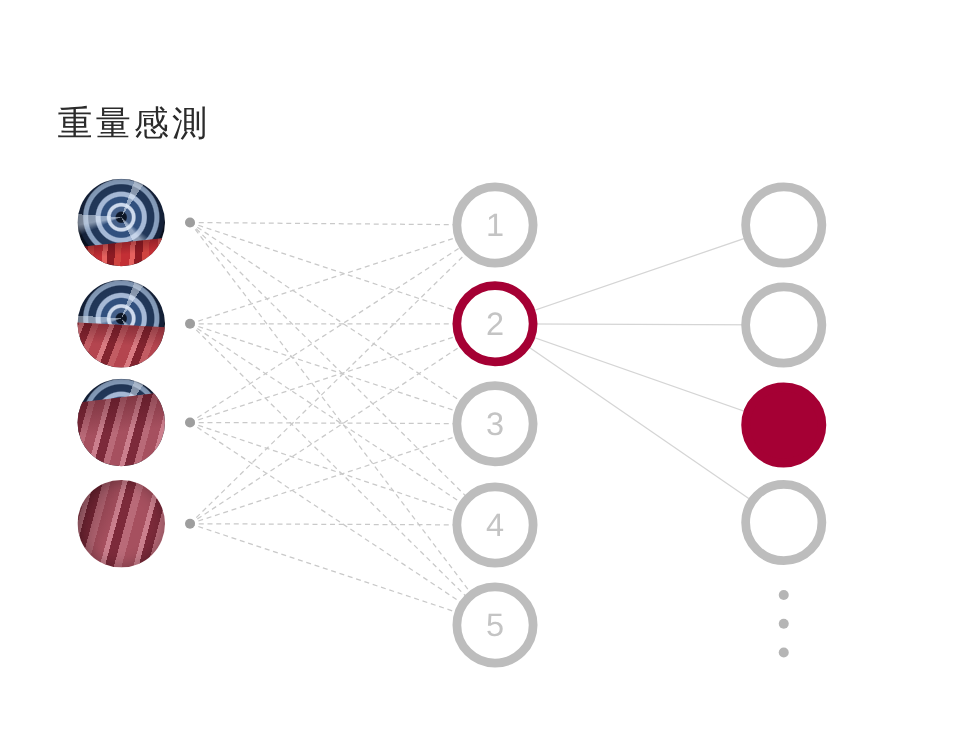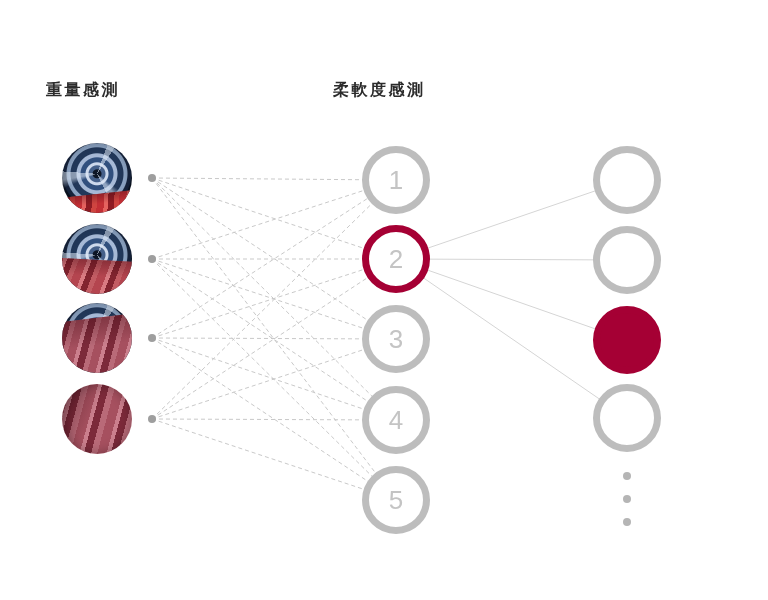--- a/index.html
+++ b/index.html
@@ -2,21 +2,21 @@
 <html><head>
 <meta charset="utf-8">
 <style>
   html,body{margin:0;padding:0;background:#fff;}
   body{width:768px;height:600px;font-family:"Liberation Sans","DejaVu Sans",sans-serif;}
   .stage{position:relative;width:768px;height:600px;background:#fff;overflow:hidden;}
   .wires{position:absolute;left:0;top:0;width:768px;height:600px;z-index:0;pointer-events:none;}
   .wires .dashed{stroke:#c9c9c9;stroke-width:1;stroke-dasharray:4 3;}
   .wires .solid{stroke:#d5d5d5;stroke-width:1;}
 
-  .hdr{position:absolute;margin:0;z-index:2;font-size:16px;font-weight:700;
+  .hdr{position:absolute;margin:0;z-index:2;font-size:28px;font-weight:400;
        letter-spacing:2.5px;color:#2b2b2b;white-space:nowrap;}
   .hdr-weight{left:46px;top:80px;}
   .hdr-softness{left:333px;top:80px;}
   .hdr-mode{left:556px;top:80px;}
 
   
   .photo{position:absolute;left:62px;width:70px;height:70px;border-radius:50%;
          overflow:hidden;z-index:1;box-shadow:inset 0 0 12px rgba(0,0,0,.3);}
   .p1{top:143px;}.p2{top:224px;}.p3{top:303px;}.p4{top:384px;}
   .drum-bg{
@@ -91,21 +91,20 @@
       <line x1="152" y1="419" x2="396" y2="339" class="dashed" stroke="#c9c9c9"></line>
       <line x1="152" y1="419" x2="396" y2="420" class="dashed" stroke="#c9c9c9"></line>
       <line x1="152" y1="419" x2="396" y2="500" class="dashed" stroke="#c9c9c9"></line>
       <line x1="396" y1="259" x2="627" y2="180" class="solid" stroke="#d5d5d5"></line>
       <line x1="396" y1="259" x2="627" y2="260" class="solid" stroke="#d5d5d5"></line>
       <line x1="396" y1="259" x2="627" y2="340" class="solid" stroke="#d5d5d5"></line>
       <line x1="396" y1="259" x2="627" y2="418" class="solid" stroke="#d5d5d5"></line>
     </svg>
 
   <h2 class="hdr hdr-weight">重量感測</h2>
-  <h2 class="hdr hdr-softness">柔軟度感測</h2>
 
   <div class="photo p1 drum-bg">
     <div class="cloth c1"></div>
   </div>
   <div class="photo p2 drum-bg">
     <div class="cloth c2"></div>
   </div>
   <div class="photo p3 drum-bg">
     <div class="cloth c3"></div>
   </div>

